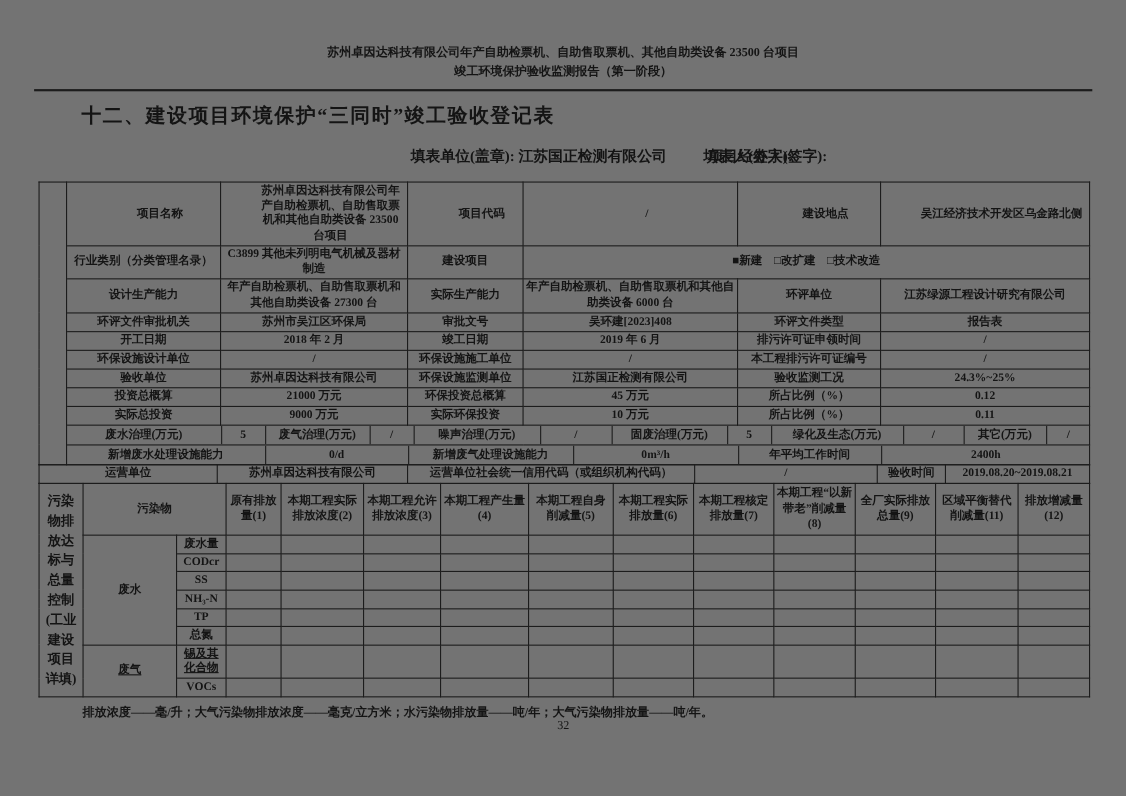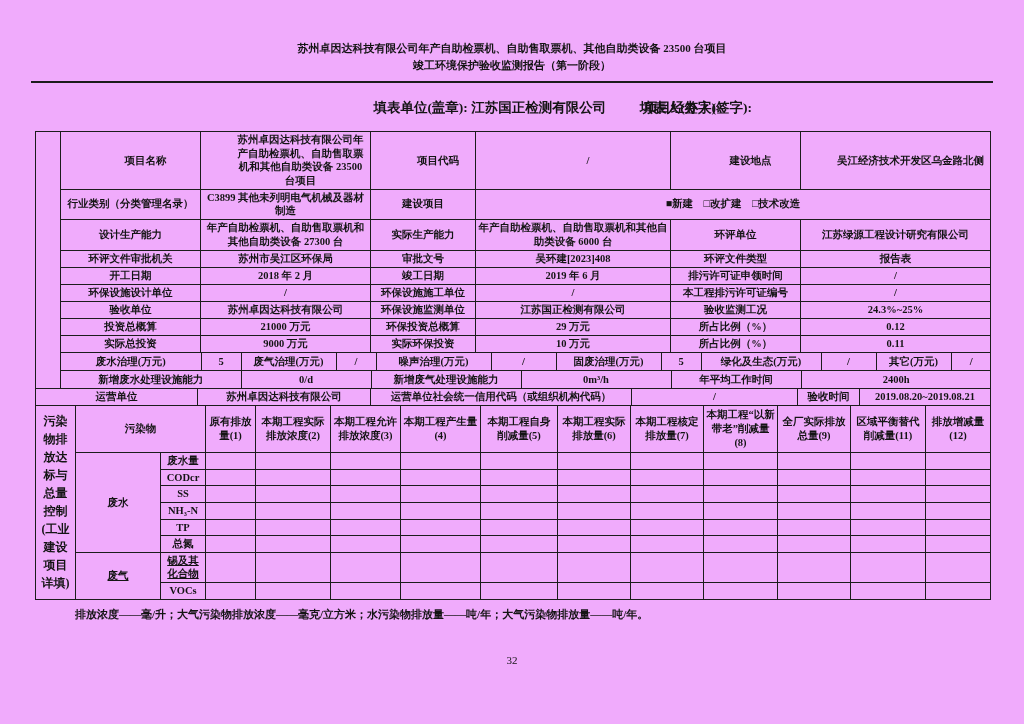--- a/index.html
+++ b/index.html
@@ -1,18 +1,18 @@
 <!DOCTYPE html>
 <html><head>
 <meta charset="utf-8">
 <style>
   * { box-sizing: border-box; }
   html,body { margin:0; padding:0; }
   .page {
-    width:1024px; height:724px; background:#f0abfc; overflow:hidden; position:relative;
+    width:1024px; height:724px; background:#737373; overflow:hidden; position:relative;
     font-family:"Liberation Serif","DejaVu Serif",serif; color:#141414;
   }
   .doc-header { padding-top:40px; text-align:center; font-size:11px; font-weight:600; line-height:1.55; }
   .rule { border:none; border-top:2px solid #1c1c1c; margin:7px 31px 0 31px; height:0; }
   .doc-title { margin:10px 0 0 74px; font-size:18px; font-weight:bold; letter-spacing:1.5px; }
   .form-meta { position:relative; margin:16px 0 0 70px; font-size:13.5px; font-weight:bold; height:19px; white-space:nowrap;text-align:center; }
   .form-meta .p2 { margin-left:30px; }
   .form-meta .p3 { position:absolute; left:574px; }
 
   .tbl { border-collapse:collapse; table-layout:fixed; margin-left:35px; width:955px; }
@@ -43,20 +43,21 @@
 <body>
 
 <div class="page">
 
   <div class="doc-header">
     <div>苏州卓因达科技有限公司年产自助检票机、自助售取票机、其他自助类设备 23500 台项目</div>
     <div>竣工环境保护验收监测报告（第一阶段）</div>
   </div>
   <div class="rule"></div>
 
+  <div class="doc-title">十二、建设项目环境保护“三同时”竣工验收登记表</div>
 
   <div class="form-meta">
     <span>填表单位(盖章):</span>
     <span>江苏国正检测有限公司</span>
     <span class="p2">填表人(签字):</span>
     <span class="p3">项目经办人(签字):</span>
   </div>
 
   <table class="tbl main">
     <colgroup>
@@ -123,21 +124,21 @@
       <td>苏州卓因达科技有限公司</td>
       <td>环保设施监测单位</td>
       <td>江苏国正检测有限公司</td>
       <td>验收监测工况</td>
       <td>24.3%~25%</td>
     </tr>
     <tr class="h17">
       <td>投资总概算</td>
       <td>21000 万元</td>
       <td>环保投资总概算</td>
-      <td>29 万元</td>
+      <td>45 万元</td>
       <td>所占比例（%）</td>
       <td>0.12</td>
     </tr>
     <tr class="h17">
       <td>实际总投资</td>
       <td>9000 万元</td>
       <td>实际环保投资</td>
       <td>10 万元</td>
       <td>所占比例（%）</td>
       <td>0.11</td>

